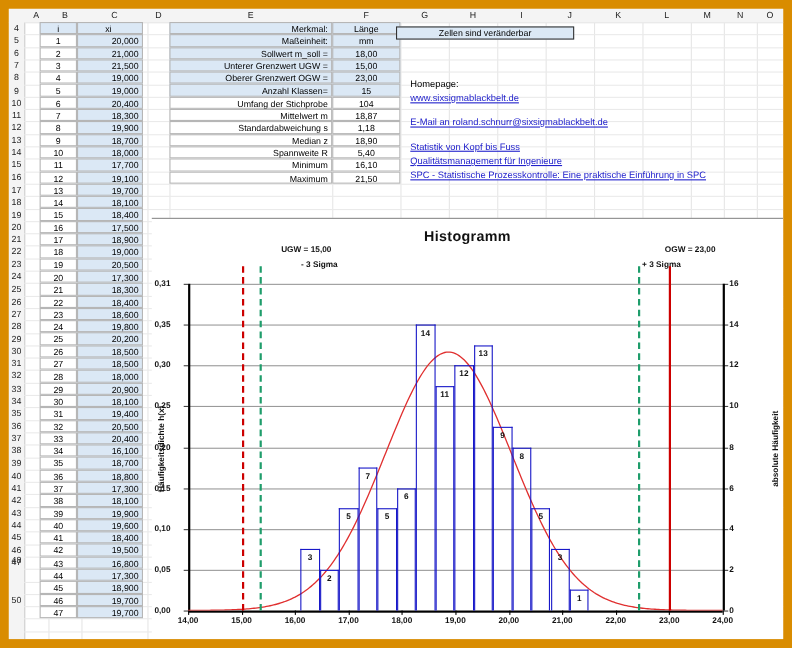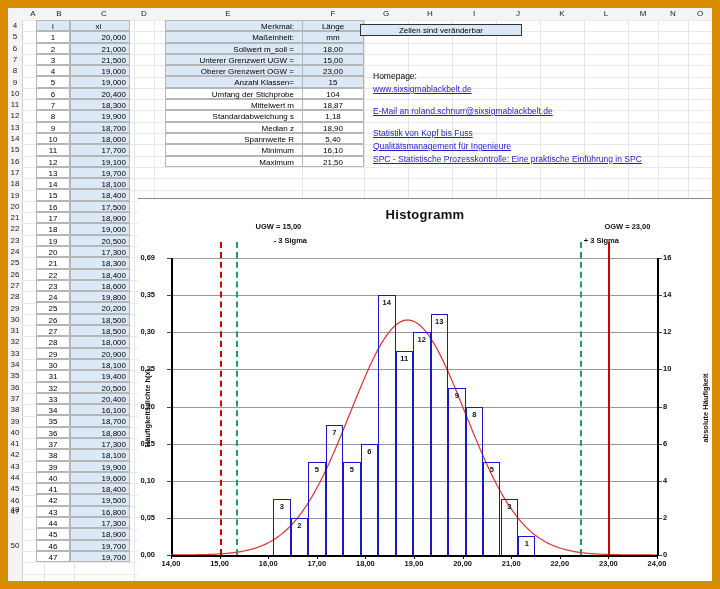--- a/index.html
+++ b/index.html
@@ -39,22 +39,22 @@
   .dcell.i{left:14px;width:34px;text-align:center;}
   .dcell.xi{left:48px;width:60px;text-align:right;padding-right:3px;
     background:#dbe8f5;}
   .drow.hdr .dcell{background:#dbe8f5;font-weight:normal;text-align:center;}
   .drow.hdr .dcell.xi{text-align:center;}
 
   
   #stats{position:absolute;left:146px;top:12px;}
   .srow{position:relative;height:11.3px;}
   .slabel{position:absolute;left:0;top:0;width:148px;height:11.3px;
-    line-height:11.3px;font-size:8px;text-align:right;padding-right:18px;
-    box-sizing:border-box;border:1px solid #b6b6b6;background:#fff;margin-left:11px;}
+    line-height:11.3px;font-size:8px;text-align:right;padding-right:3px;
+    box-sizing:border-box;border:1px solid #b6b6b6;background:#fff;}
   .sval{position:absolute;left:148px;top:0;width:62px;height:11.3px;
     line-height:11.3px;font-size:8px;text-align:center;
     box-sizing:border-box;border:1px solid #b6b6b6;background:#fff;}
   .srow.edit .slabel,.srow.edit .sval{background:#dbe8f5;}
 
   
   #notebox{position:absolute;left:352px;top:16px;width:162px;height:12px;
     border:1px solid #333;background:#dbe8f5;font-size:8px;
     line-height:12px;text-align:center;box-sizing:border-box;}
 
@@ -543,21 +543,21 @@
           <div class="ytick-l" style="top: 185.625px;">0,15</div>
           <div class="tickmark-l" style="top: 185.625px;"></div>
           <div class="ytick-l" style="top: 148.5px;">0,20</div>
           <div class="tickmark-l" style="top: 148.5px;"></div>
           <div class="ytick-l" style="top: 111.375px;">0,25</div>
           <div class="tickmark-l" style="top: 111.375px;"></div>
           <div class="ytick-l" style="top: 74.25px;">0,30</div>
           <div class="tickmark-l" style="top: 74.25px;"></div>
           <div class="ytick-l" style="top: 37.125px;">0,35</div>
           <div class="tickmark-l" style="top: 37.125px;"></div>
-          <div class="ytick-l" style="top: 0px;">0,69</div>
+          <div class="ytick-l" style="top: 0px;">0,31</div>
           <div class="tickmark-l" style="top: 0px;"></div>
           <div class="axisline" style="left: 0px; top: 0px; width: 1.5px; height: 297px;"></div>
           <div class="axisline" style="left: 486px; top: 0px; width: 1.5px; height: 297px;"></div>
           <div class="axisline" style="left: 0px; top: 297px; width: 486px; height: 2px;"></div>
           <div class="xtick" style="left: 0px;">14,00</div>
           <div class="xtickmark" style="left: 0px;"></div>
           <div class="xtick" style="left: 48.6px;">15,00</div>
           <div class="xtickmark" style="left: 48.6px;"></div>
           <div class="xtick" style="left: 97.2px;">16,00</div>
           <div class="xtickmark" style="left: 97.2px;"></div>

